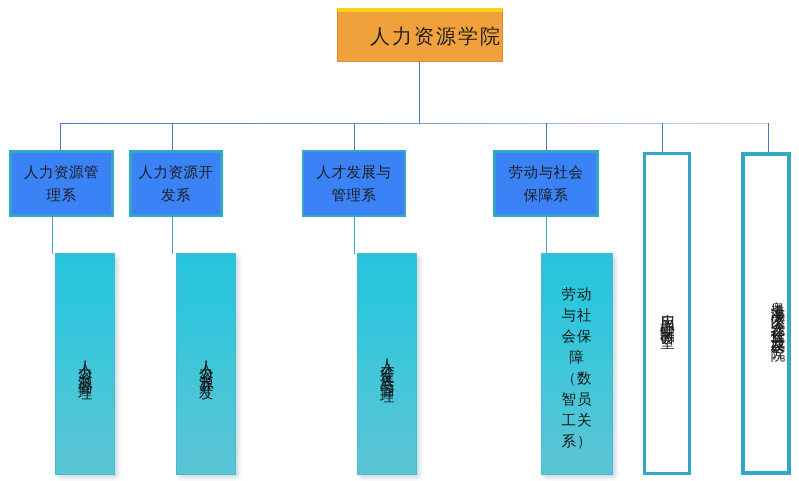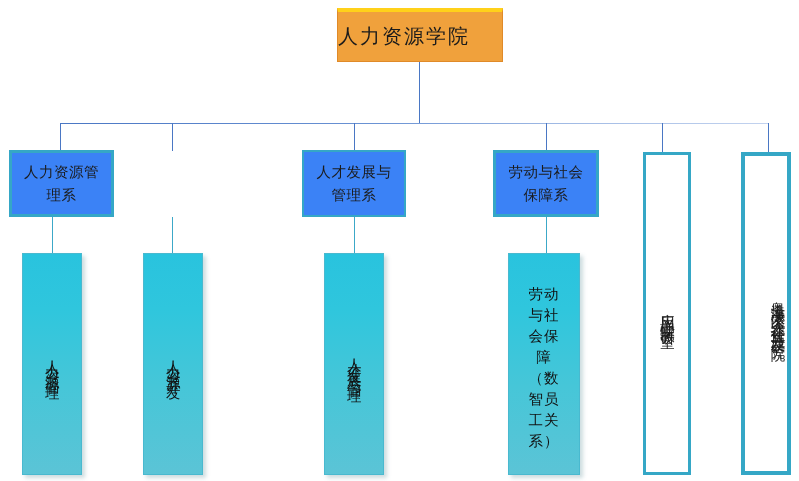--- a/index.html
+++ b/index.html
@@ -33,21 +33,21 @@
 
   
   .root-node {
     position: absolute;
     box-sizing: border-box;
     background: #f0a13c;
     border: 1px solid #e08a28;
     border-top: 4px solid #ffd11a;
     display: flex;
     align-items: center;
-    justify-content: flex-start;
+    justify-content: flex-end;
     color: #1b1b1b;
     font-size: 20px;
     letter-spacing: 2px;
   }
 
   
   .dept-node {
     position: absolute;
     box-sizing: border-box;
     background: #3b82f6;
@@ -86,20 +86,21 @@
   .grad-node {
     position: absolute;
     box-sizing: border-box;
     background: linear-gradient(to bottom, #29c3de 0%, #2fc6dd 25%, #46c6d8 60%, #5bc4d6 100%);
     border: 1px solid #49b9cf;
     box-shadow: 3px 3px 4px rgba(90, 140, 150, 0.30);
     display: flex;
     justify-content: center;
     color: #111111;
     font-size: 14.5px;
+    margin-left: 33px;
   }
   .grad-node .v-text {
     writing-mode: vertical-rl;
     text-orientation: upright;
     letter-spacing: 5px;
     line-height: 1;
   }
   .grad-node .h-text {
     writing-mode: horizontal-tb;
     text-align: center;
@@ -132,20 +133,23 @@
 
   <div class="conn conn-teal" style="left:52px;  top:217px; height:37px;"></div>
   <div class="conn conn-teal" style="left:172px; top:217px; height:37px;"></div>
   <div class="conn conn-teal" style="left:354px; top:217px; height:37px;"></div>
   <div class="conn conn-teal" style="left:546px; top:217px; height:37px;"></div>
 
   <div class="dept-node" style="left:9px; top:150px; width:105px; height:67px;">
     <span>人力资源管理系</span>
   </div>
 
+  <div class="dept-node" style="left:129px; top:150px; width:94px; height:67px;">
+    <span>人力资源开发系</span>
+  </div>
 
   <div class="dept-node thin" style="left:302px; top:150px; width:104px; height:67px;">
     <span>人才发展与管理系</span>
   </div>
 
   <div class="dept-node" style="left:493px; top:150px; width:106px; height:67px;">
     <span>劳动与社会保障系</span>
   </div>
 
   <div class="vert-node v-center" style="left:643px; top:152px; width:48px; height:323px;">

